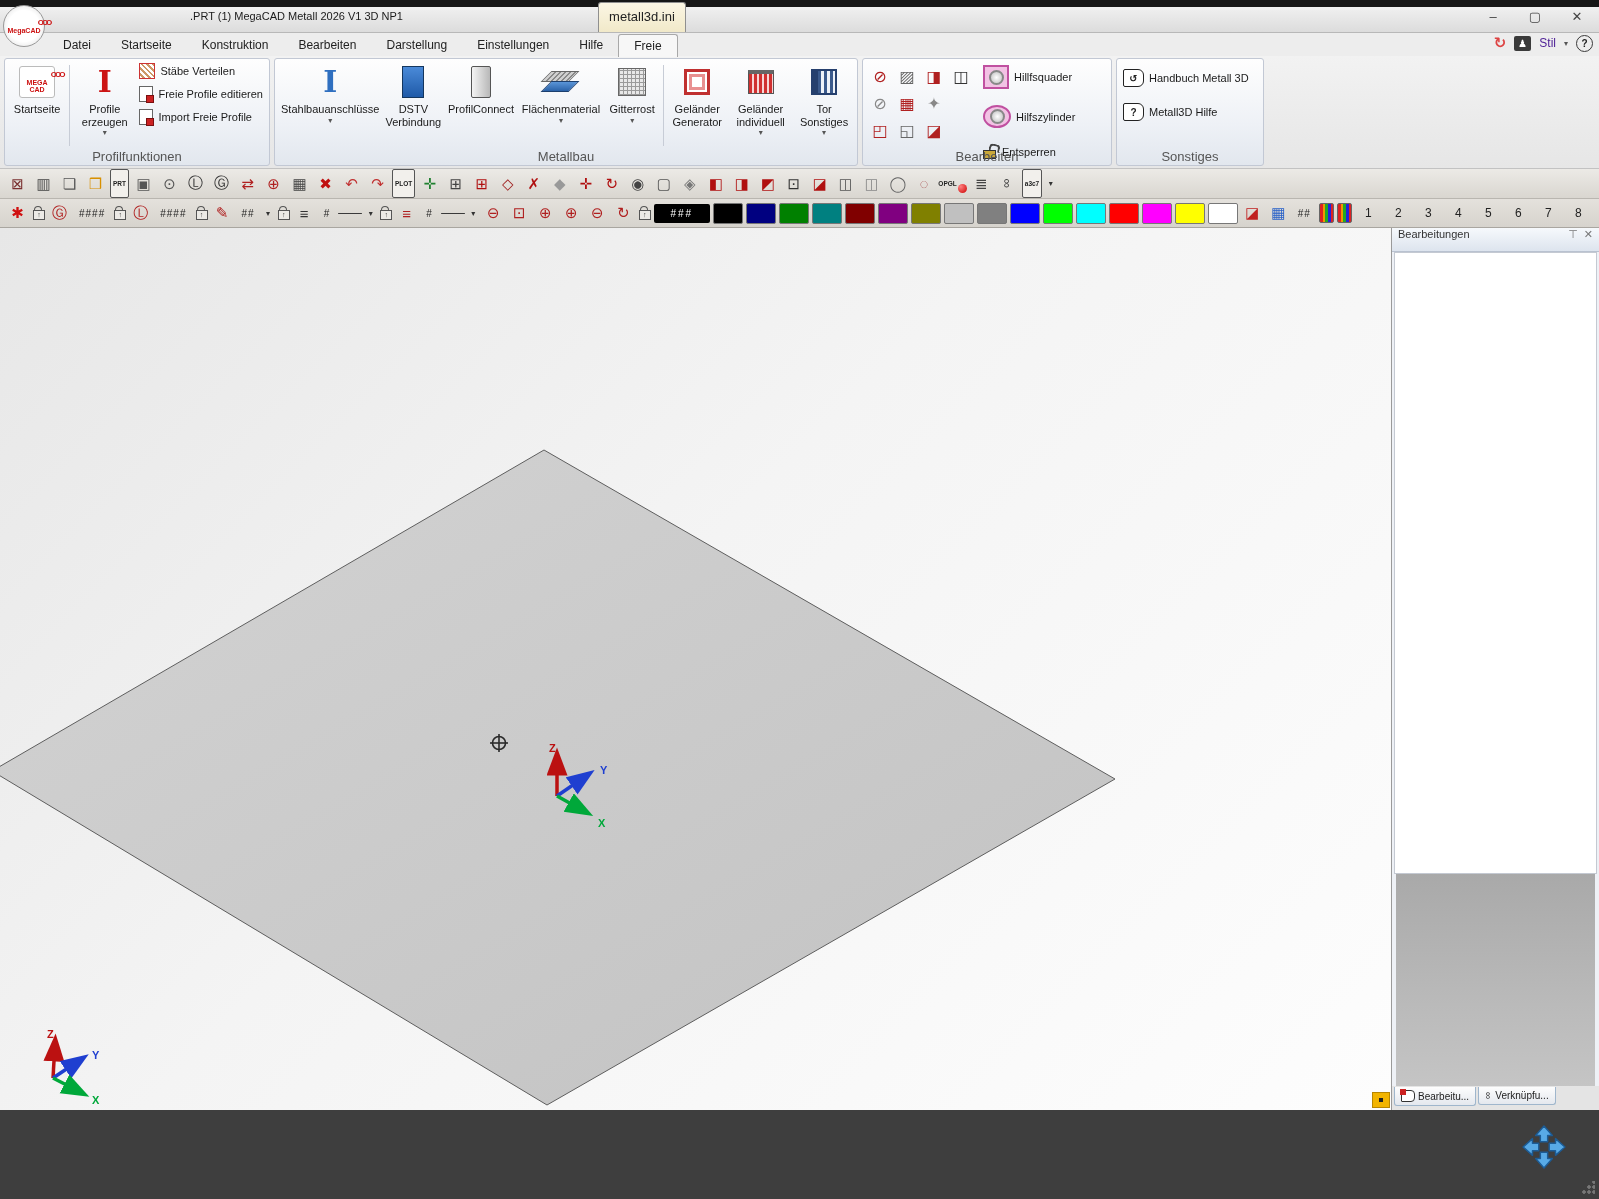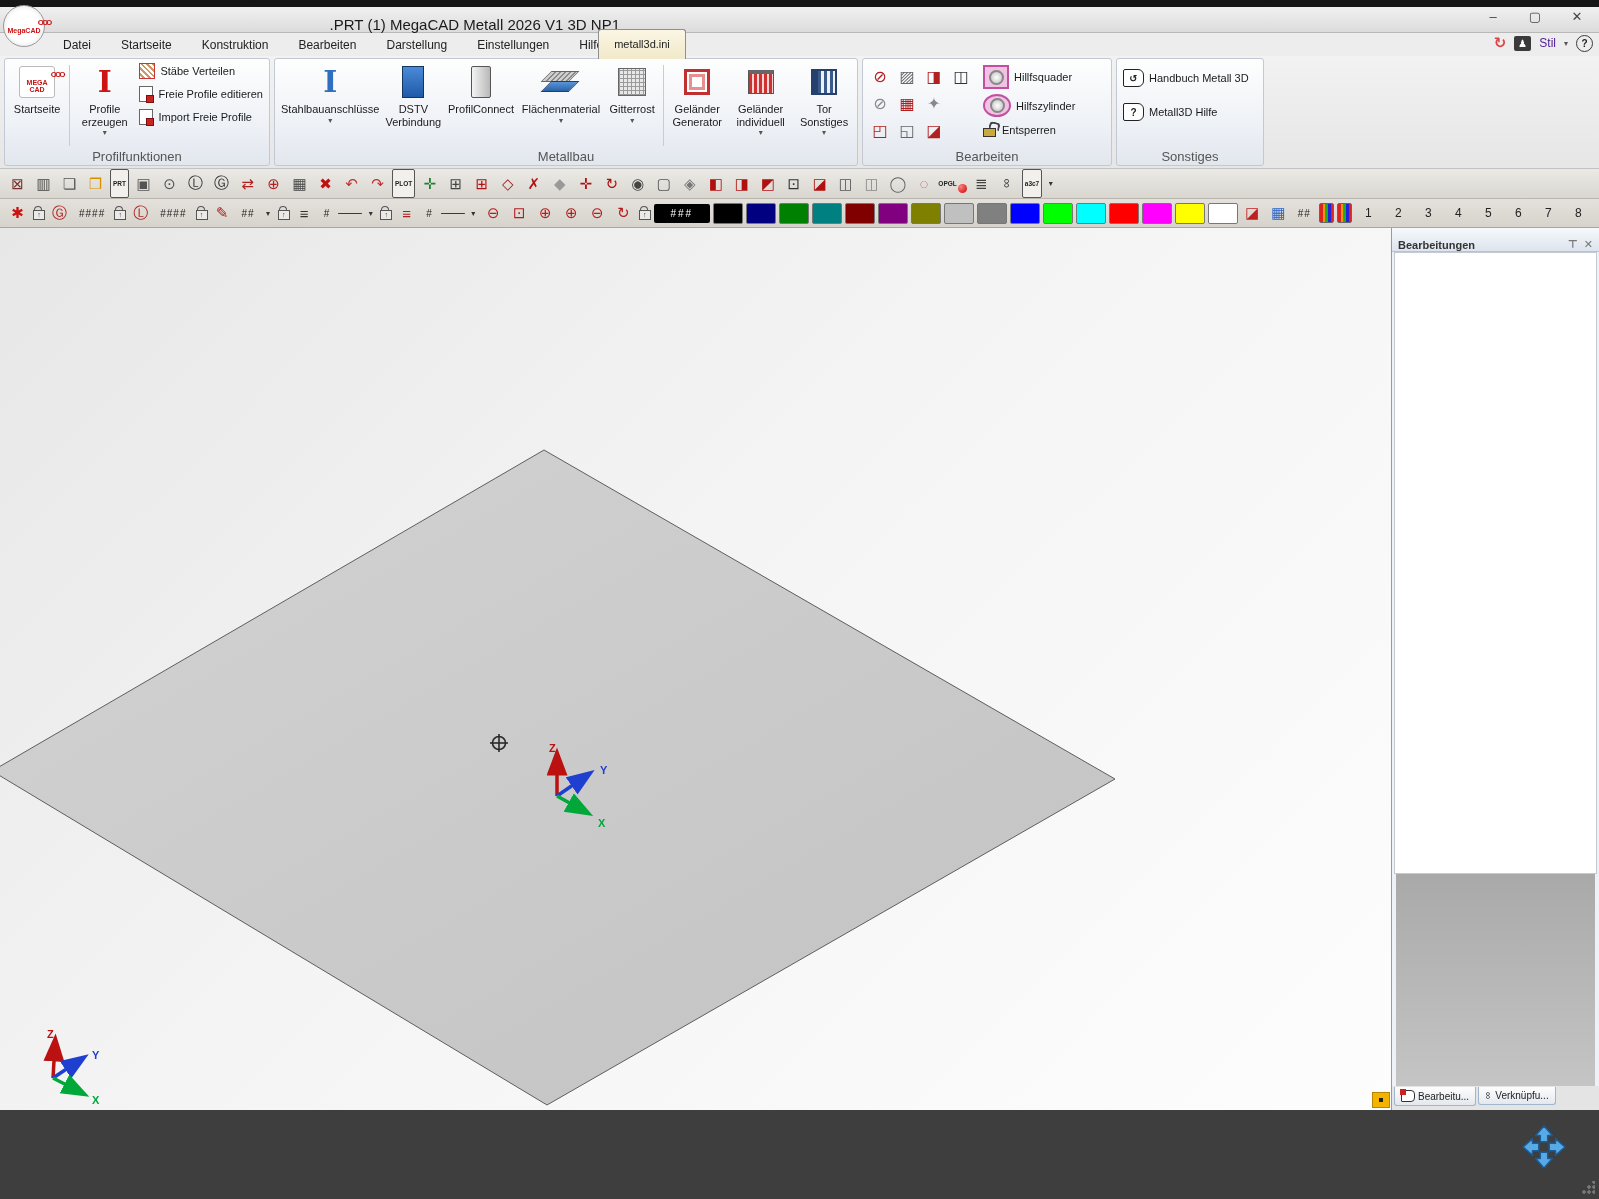--- a/index.html
+++ b/index.html
@@ -10,25 +10,25 @@
   }
   
   .titlebar{position:absolute;top:0;left:0;width:1599px;height:32px;
     background:linear-gradient(#161616 0,#161616 7px,#f0f0f0 7px,#dcdcdc 32px);
     border-bottom:1px solid #b8b8b8;z-index:30;}
   .logo-circle{position:absolute;left:3px;top:5px;width:40px;height:40px;border-radius:50%;
     background:radial-gradient(#ffffff 55%,#d8d8d8);border:1px solid #999;z-index:40;
     display:flex;flex-direction:column;align-items:center;justify-content:center;line-height:1;}
   .logo-rings{font-size:8px;color:#cc1111;letter-spacing:-2px;font-weight:bold;padding-left:40px;}
   .logo-txt{font-size:7px;font-weight:bold;color:#cc1111;}
-  .win-title{position:absolute;left:190px;top:16px;width:430px;text-align:right;
-    font-size:15px;color:#1a1a1a;white-space:nowrap;}
+  .win-title{position:absolute;left:190px;top:10px;width:430px;text-align:left;
+    font-size:11px;color:#1a1a1a;white-space:nowrap;}
   .doc-tab{position:absolute;left:598px;top:2px;width:86px;height:29px;
     background:linear-gradient(#fbf6e4,#f1e9c9);border:1px solid #8f8f8f;border-bottom:none;
-    border-radius:3px 3px 0 0;font-size:11px;color:#222;text-align:center;line-height:28px;z-index:35;margin-top:27px;}
+    border-radius:3px 3px 0 0;font-size:13px;color:#222;text-align:center;line-height:28px;z-index:35;}
   .win-controls{position:absolute;right:14px;top:9px;display:flex;gap:26px;z-index:40;}
   .win-controls span{font-size:13px;color:#444;width:16px;text-align:center;cursor:default;}
   
   .menubar{position:absolute;top:32px;left:0;width:1599px;height:24px;background:#ededed;
     display:flex;align-items:flex-end;padding-left:48px;box-sizing:border-box;z-index:25;}
   .menu-item{font-size:12px;color:#222;padding:4px 15px;cursor:default;}
   .menu-item.active{background:#f7f7f7;border:1px solid #a8a8a8;border-bottom:none;
     border-radius:3px 3px 0 0;margin-bottom:-1px;}
   .menu-right{position:absolute;right:6px;top:2px;display:flex;align-items:center;gap:8px;}
   .refresh-ic{color:#d44;font-size:15px;font-weight:bold;}
@@ -132,21 +132,21 @@
     background:repeating-linear-gradient(90deg,#d22 0 3px,#e90 3px 5px,#2a2 5px 8px,#22d 8px 11px);}
   
   .viewport{position:absolute;top:228px;left:0;width:1391px;height:882px;
     background:linear-gradient(135deg,#e7e7e7 0%,#f4f4f4 45%,#fdfdfd 100%);border-right:1px solid #9a9a9a;}
   .corner-btn{position:absolute;left:1372px;top:1092px;width:16px;height:14px;background:#f2b400;
     border:1px solid #b88600;z-index:22;display:flex;align-items:center;justify-content:center;}
   .corner-btn i{width:4px;height:4px;background:#222;}
   
   .rpanel{position:absolute;top:228px;left:1392px;width:207px;height:882px;background:#eef1f6;}
   .rpanel-header{height:23px;background:linear-gradient(#f6f9fc,#dde4ee);border-bottom:1px solid #b9c2d0;
-    display:flex;align-items:flex-end;font-size:11px;color:#333;padding:0 6px;gap:6px;font-weight:bold;}
+    display:flex;align-items:flex-start;font-size:11px;color:#333;padding:0 6px;gap:6px;}
   .rpanel-header .ttl{flex:1;}
   .pin-ic,.close-ic{color:#777;font-size:11px;cursor:default;}
   .rpanel-content{position:absolute;top:24px;left:2px;right:2px;height:620px;background:#fff;
     border:1px solid #c4c9d2;}
   .rpanel-preview{position:absolute;top:646px;left:4px;right:4px;height:438px;
     background:linear-gradient(180deg,#a9a9a9,#e2e2e2);}
   .rpanel-tabs{position:absolute;left:0;right:0;top:858px;height:24px;background:#e4e4e4;
     display:flex;align-items:flex-start;gap:2px;padding:1px 2px;box-sizing:border-box;}
   .rtab{display:flex;align-items:center;gap:3px;font-size:10px;color:#222;background:linear-gradient(#fdfdfd,#e4e8ee);
     border:1px solid #9fb6cc;border-radius:0 0 3px 3px;border-top:none;padding:3px 6px;cursor:default;}
@@ -304,21 +304,21 @@
         <span class="tbi" style="color: rgb(176, 32, 32);">◨</span>
         <span class="tbi" style="color: rgb(51, 51, 51);">◫</span>
         <span class="tbi" style="color: rgb(136, 136, 136);">⊘</span>
         <span class="tbi" style="color: rgb(176, 32, 32);">▦</span>
         <span class="tbi" style="color: rgb(136, 136, 136);">✦</span>
         <span class="tbi spacer">▫</span>
         <span class="tbi" style="color: rgb(176, 32, 32);">◰</span>
         <span class="tbi" style="color: rgb(102, 102, 102);">◱</span>
         <span class="tbi" style="color: rgb(176, 32, 32);">◪</span>
       </div>
-    <div class="smallcol" style="gap:1px;padding-top:2px">
+    <div class="smallcol" style="gap:12px;padding-top:2px">
       <div class="smallrow">
         <span class="pinkcube">
             <b></b>
           </span>
         <span>Hillfsquader</span>
       </div>
       <div class="smallrow">
         <span class="pinkcyl">
             <b></b>
           </span>

